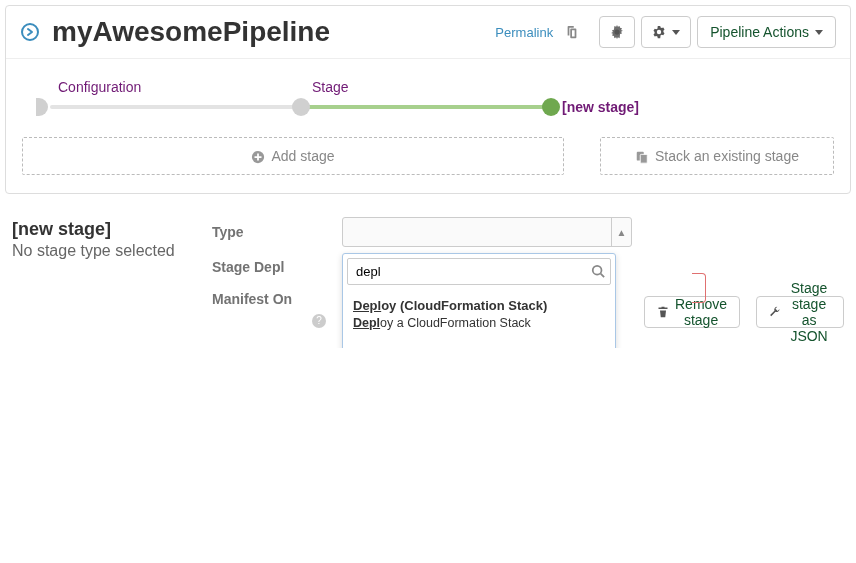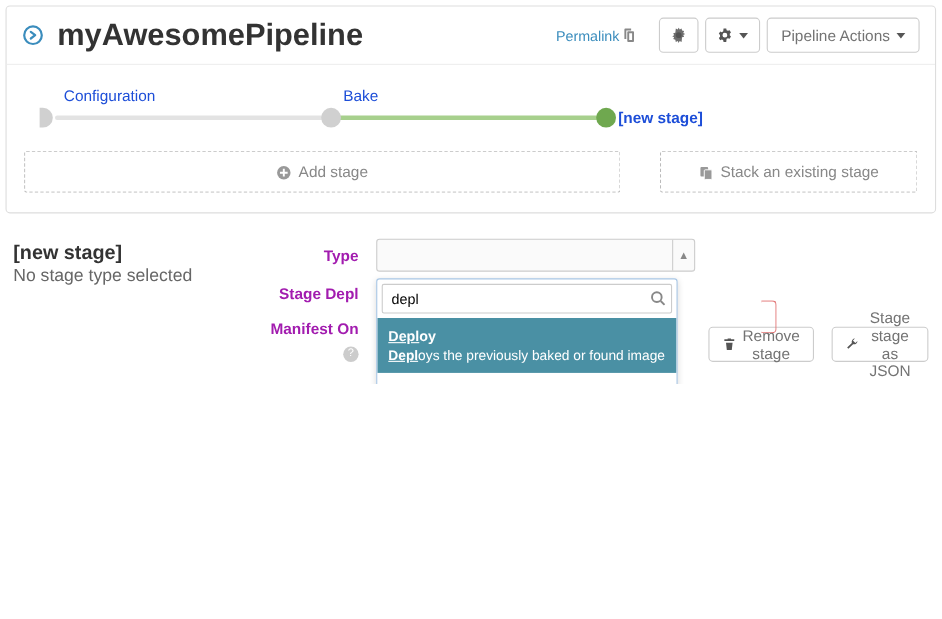--- a/index.html
+++ b/index.html
@@ -2,41 +2,41 @@
 <html><head>
 <meta charset="utf-8">
 <style>
   * { box-sizing: border-box; margin: 0; padding: 0; }
   body { font-family: -apple-system, "Helvetica Neue", Arial, sans-serif; font-size: 14px; color: #333; background: #fff; width: 856px; }
   .panel { border: 1px solid #ddd; border-radius: 4px; margin: 5px; }
   .panel-header { display: flex; align-items: center; padding: 10px 14px; border-bottom: 1px solid #eee; }
   .chev-circle { width: 20px; height: 20px; color: #3b8dbd; margin-right: 12px; }
   .pipeline-title { font-size: 28px; font-weight: 600; flex: 0 0 auto; }
   .header-spacer { flex: 1; }
-  .permalink { color: #3b8dbd; font-size: 13px; margin-right: 20px; text-decoration: none; display: inline-flex; align-items: center; gap: 2px; }
-  .btn { background: #fff; border: 1px solid #ccc; border-radius: 4px; padding: 6px 12px; font-size: 14px; cursor: pointer; display: inline-flex; align-items: center; gap: 6px; color: #737373; height: 32px; }
+  .permalink { color: #3b8dbd; font-size: 13px; margin-right: 20px; text-decoration: none; display: inline-flex; align-items: center; gap: 12px; }
+  .btn { background: #fff; border: 1px solid #ccc; border-radius: 4px; padding: 6px 12px; font-size: 14px; cursor: pointer; display: inline-flex; align-items: center; gap: 6px; color: #14532d; height: 32px; }
   .btn + .btn { margin-left: 6px; }
   .panel-body { padding: 12px 16px 18px; }
   .stages-track { position: relative; height: 40px; margin: 8px 0 18px; }
   .track-line { position: absolute; top: 26px; height: 4px; background: #e3e3e3; border-radius: 2px; }
   .track-line.green { background: #a7d08d; }
   .node { position: absolute; top: 19px; width: 18px; height: 18px; border-radius: 50%; background: #d0d0d0; }
   .node.half { background: #d0d0d0; border-radius: 0 9px 9px 0; }
   .node.green { background: #6fa84f; }
-  .node-label { position: absolute; top: 0; font-size: 14px; color: #1d4ed8; }
+  .node-label { position: absolute; top: 0; font-size: 14px; color: #701a75; }
   .btn-row { display: flex; gap: 36px; }
   .dashed-btn { flex: 1; border: 1px dashed #bbb; border-radius: 2px; background: #fff; color: #888; padding: 10px; text-align: center; cursor: pointer; display: flex; align-items: flex-end; justify-content: center; gap: 6px; font-size: 14px; }
   .stage-editor { display: flex; padding: 18px 12px 20px; }
   .left-col { width: 200px; padding-top: 2px; }
   .stage-head { font-size: 18px; font-weight: 600; color: #333; }
   .stage-sub { font-size: 16px; color: #666; margin-top: 2px; }
   .form-col { flex: 0 0 420px; position: relative; }
   .right-col { width: 200px; margin-left: auto; display: flex; flex-direction: row; align-items: flex-end; gap: 10px; }
   .form-row { display: flex; align-items: center; margin-bottom: 12px; }
-  .form-label { width: 130px; text-align: right; font-weight: 700; color: #a21caf; padding-right: 16px; font-size: 14px; }
+  .form-label { width: 130px; font-weight: 700; color: #737373; padding-right: 16px; font-size: 14px; }
   .select-display { flex: 1; border: 1px solid #ccc; border-radius: 3px; height: 30px; background: #fafafa; position: relative; }
   .select-arrow { position: absolute; right: 0; top: 0; width: 20px; height: 100%; border-left: 1px solid #ccc; display:flex; align-items:center; justify-content:center; color:#888; font-size:10px;}
   .partial-red { position: absolute; left: 480px; top: 56px; width: 14px; height: 30px; border: 1px solid #e07070; border-left: none; border-radius: 0 4px 4px 0; }
   .dropdown { position: absolute; left: 130px; top: 36px; width: 274px; border: 1px solid #a9c7e6; background: #fff; box-shadow: 0 2px 6px rgba(0,0,0,0.15); border-radius: 3px; z-index: 10; }
   .dd-search { position: relative; padding: 4px; }
   .dd-search input { width: 100%; border: 1px solid #ccc; border-radius: 2px; padding: 5px 24px 5px 8px; font-size: 13px; }
   .dd-search .srch { position: absolute; right: 10px; top: 10px; color: #999; }
   .dd-list { max-height: 240px; overflow-y: scroll; }
   .dd-item { padding: 8px 10px; font-size: 13px; line-height: 1.35; cursor: pointer; }
   .dd-item.sel { background: #4a90a4; color: #fff; }
@@ -95,21 +95,21 @@
     </button>
   </div>
 
   <div class="panel-body">
     <div class="stages-track">
       <div class="track-line" style="left:28px; width:250px;"></div>
       <div class="track-line green" style="left:282px; width:250px;"></div>
       <div class="node half" style="left:14px; width:12px;"></div>
       <div class="node-label" style="left:36px;">Configuration</div>
       <div class="node" style="left:270px;"></div>
-      <div class="node-label" style="left:290px;">Bake</div>
+      <div class="node-label" style="left:290px;">Stage</div>
       <div class="node green" style="left:520px;"></div>
       <div class="node-label" style="left:540px; top:20px; font-weight:600;">[new stage]</div>
     </div>
     <div class="btn-row">
       <div class="dashed-btn">
         <span>
           <svg width="14" height="14" viewBox="0 0 16 16" fill="#999">
               <circle cx="8" cy="8" r="7"></circle>
               <path d="M8 4v8M4 8h8" stroke="#fff" stroke-width="2"></path>
             </svg>
@@ -147,24 +147,20 @@
       <div class="dd-search">
         <input type="text" value="depl" style="">
         <span class="srch">
           <svg width="14" height="14" viewBox="0 0 16 16" fill="none" stroke="#888" stroke-width="2">
               <circle cx="7" cy="7" r="5"></circle>
               <path d="M11 11l4 4"></path>
             </svg>
         </span>
       </div>
       <div class="dd-list" id="dd-list">
-          <div class="dd-item sel">
-            <div class="dd-title"><span class="ul">Depl</span>oy</div>
-            <div class="dd-desc"><span class="ul">Depl</span>oys the previously baked or found image</div>
-          </div>
           <div class="dd-item">
             <div class="dd-title"><span class="ul">Depl</span>oy (CloudFormation Stack)</div>
             <div class="dd-desc"><span class="ul">Depl</span>oy a CloudFormation Stack</div>
           </div>
           <div class="dd-item">
             <div class="dd-title"><span class="ul">Depl</span>oy (Manifest)</div>
             <div class="dd-desc"><span class="ul">Depl</span>oy a Kubernetes manifest yaml/json file.</div>
           </div>
           <div class="dd-item">
             <div class="dd-title">Find Image from Cluster</div>

